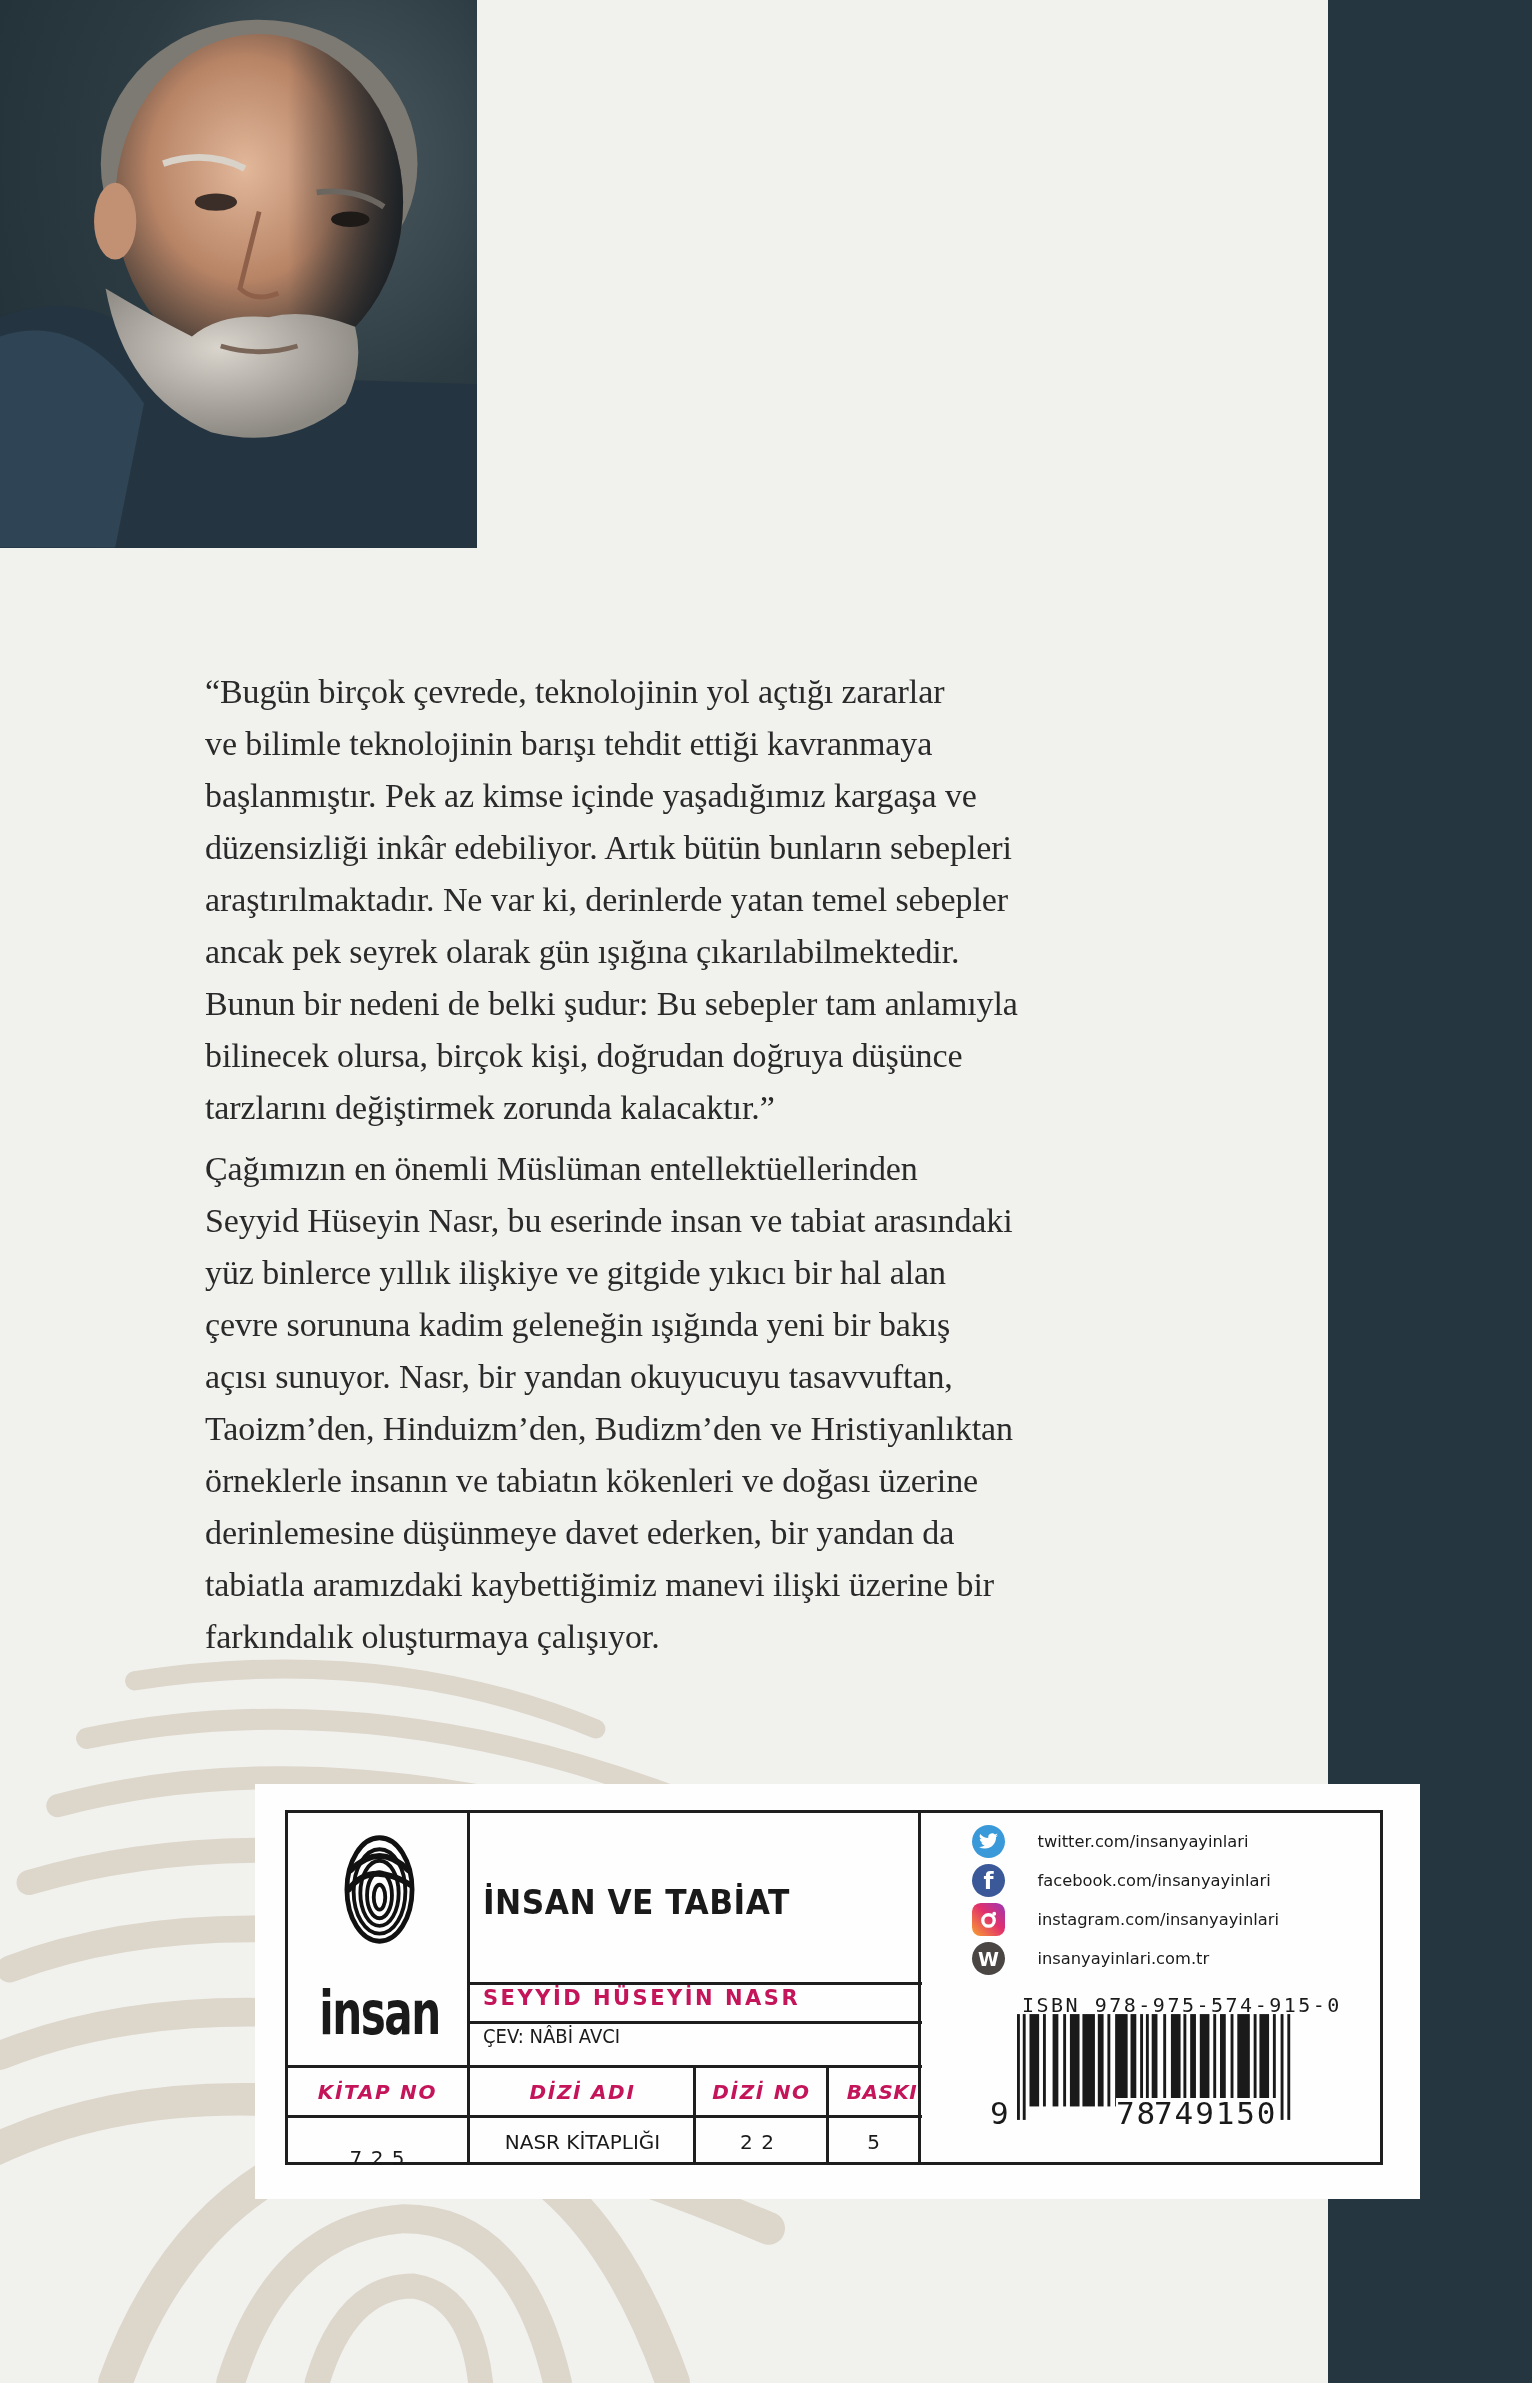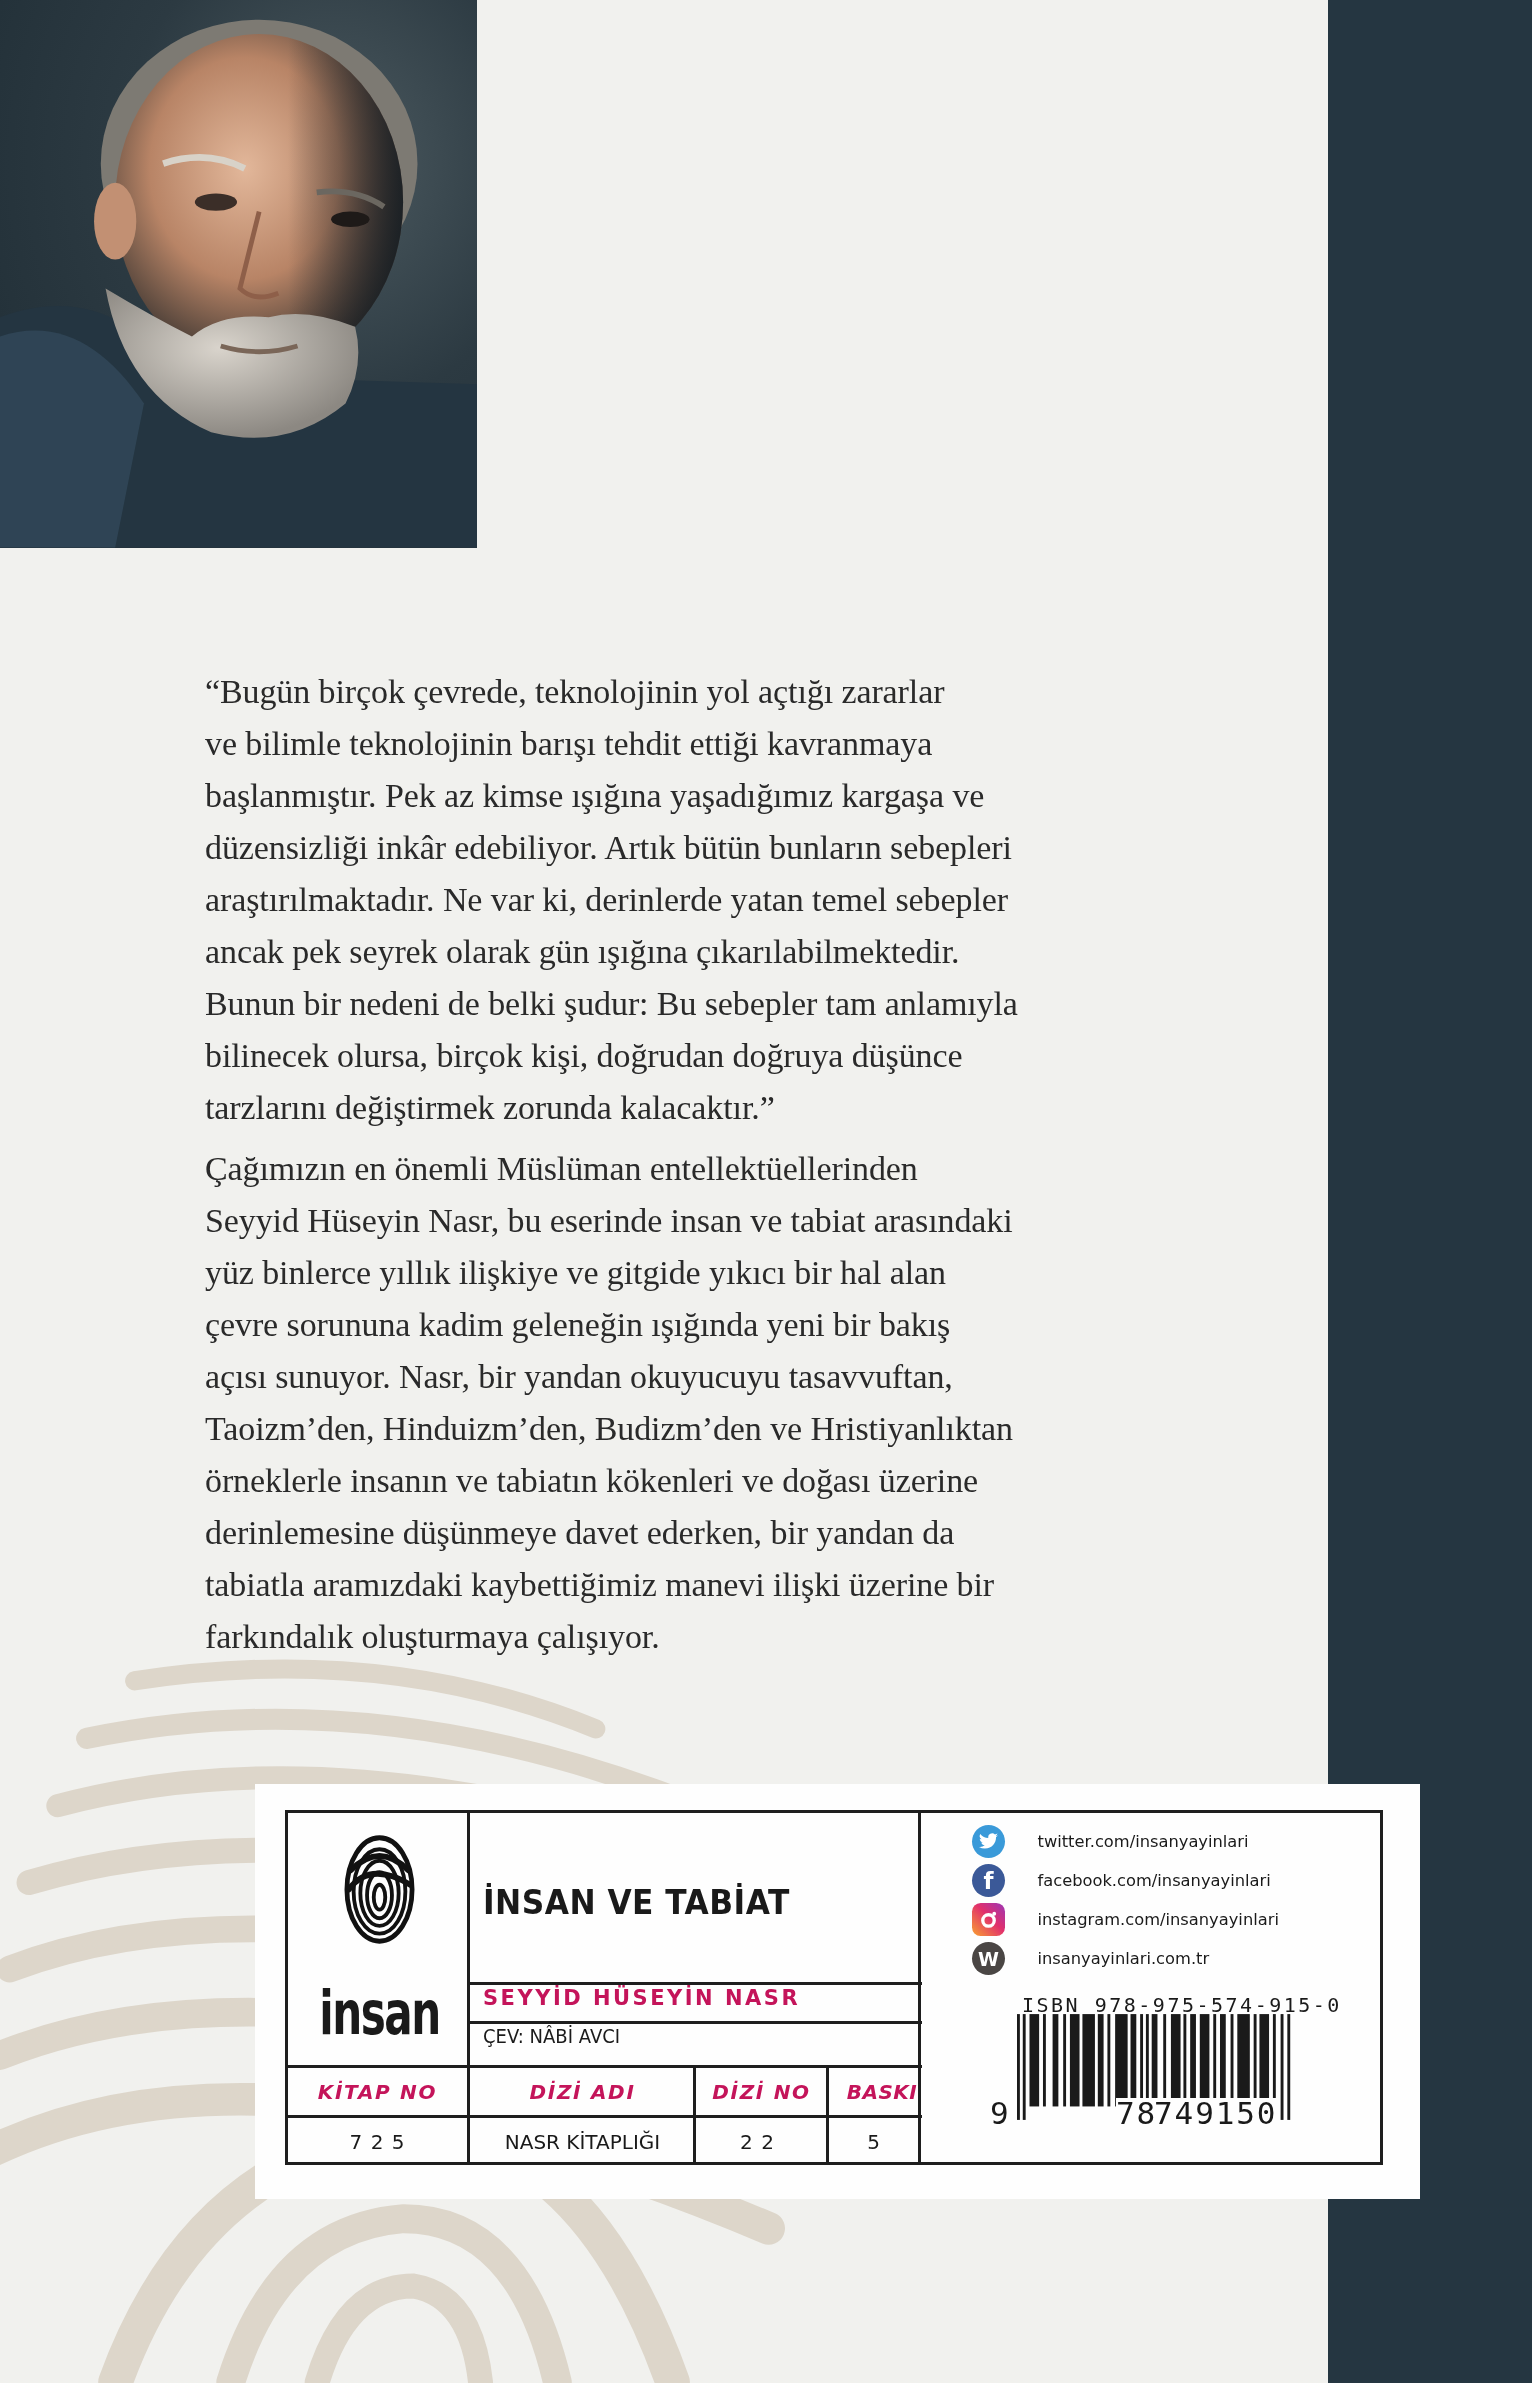--- a/index.html
+++ b/index.html
@@ -147,21 +147,21 @@
     <path d="M-10 520 Q280 380 800 600" stroke-width="34"></path>
     <path d="M120 760 Q200 540 400 500 Q600 480 700 760" stroke-width="36"></path>
     <path d="M240 760 Q290 600 420 590 Q540 590 580 760" stroke-width="30"></path>
     <path d="M330 760 Q360 660 430 660 Q490 670 500 760" stroke-width="26"></path>
   </g>
 </svg>
 
 <div class="blurb quote">
   <span class="line">“Bugün birçok çevrede, teknolojinin yol açtığı zararlar</span>
   <span class="line">ve bilimle teknolojinin barışı tehdit ettiği kavranmaya</span>
-  <span class="line">başlanmıştır. Pek az kimse ışığına yaşadığımız kargaşa ve</span>
+  <span class="line">başlanmıştır. Pek az kimse içinde yaşadığımız kargaşa ve</span>
   <span class="line">düzensizliği inkâr edebiliyor. Artık bütün bunların sebepleri</span>
   <span class="line">araştırılmaktadır. Ne var ki, derinlerde yatan temel sebepler</span>
   <span class="line">ancak pek seyrek olarak gün ışığına çıkarılabilmektedir.</span>
   <span class="line">Bunun bir nedeni de belki şudur: Bu sebepler tam anlamıyla</span>
   <span class="line">bilinecek olursa, birçok kişi, doğrudan doğruya düşünce</span>
   <span class="line">tarzlarını değiştirmek zorunda kalacaktır.”</span>
 </div>
 
 <div class="blurb desc">
   <span class="line">Çağımızın en önemli Müslüman entellektüellerinden</span>
@@ -207,21 +207,21 @@
 
     <div class="book-title">İNSAN VE TABİAT</div>
     <div class="author">SEYYİD HÜSEYİN NASR</div>
     <div class="translator">ÇEV: NÂBİ AVCI</div>
 
     <div class="cell-h" style="left:0; width:179px;">KİTAP NO</div>
     <div class="cell-h" style="left:183px; width:223px;">DİZİ ADI</div>
     <div class="cell-h" style="left:409px; width:129px;">DİZİ NO</div>
     <div class="cell-h" style="left:542px; width:104px; letter-spacing:0.5px;">BASKI</div>
 
-    <div class="cell-v" style="left:0; width:179px;">7 2 5</div>
+    <div class="cell-v" style="left:0; width:179px;margin-top:16px;">7 2 5</div>
     <div class="cell-v" style="left:183px; width:223px; letter-spacing:0;">NASR KİTAPLIĞI</div>
     <div class="cell-v" style="left:397px; width:145px;">2 2</div>
     <div class="cell-v" style="left:542px; width:88px;">5</div>
   </div>
 </div>
 
 <div class="social">
   <div class="social-row">
     <span class="social-icon" style="background:#3a9ad9;">
       <svg width="21" height="17.3" viewBox="0 0 24 20">

